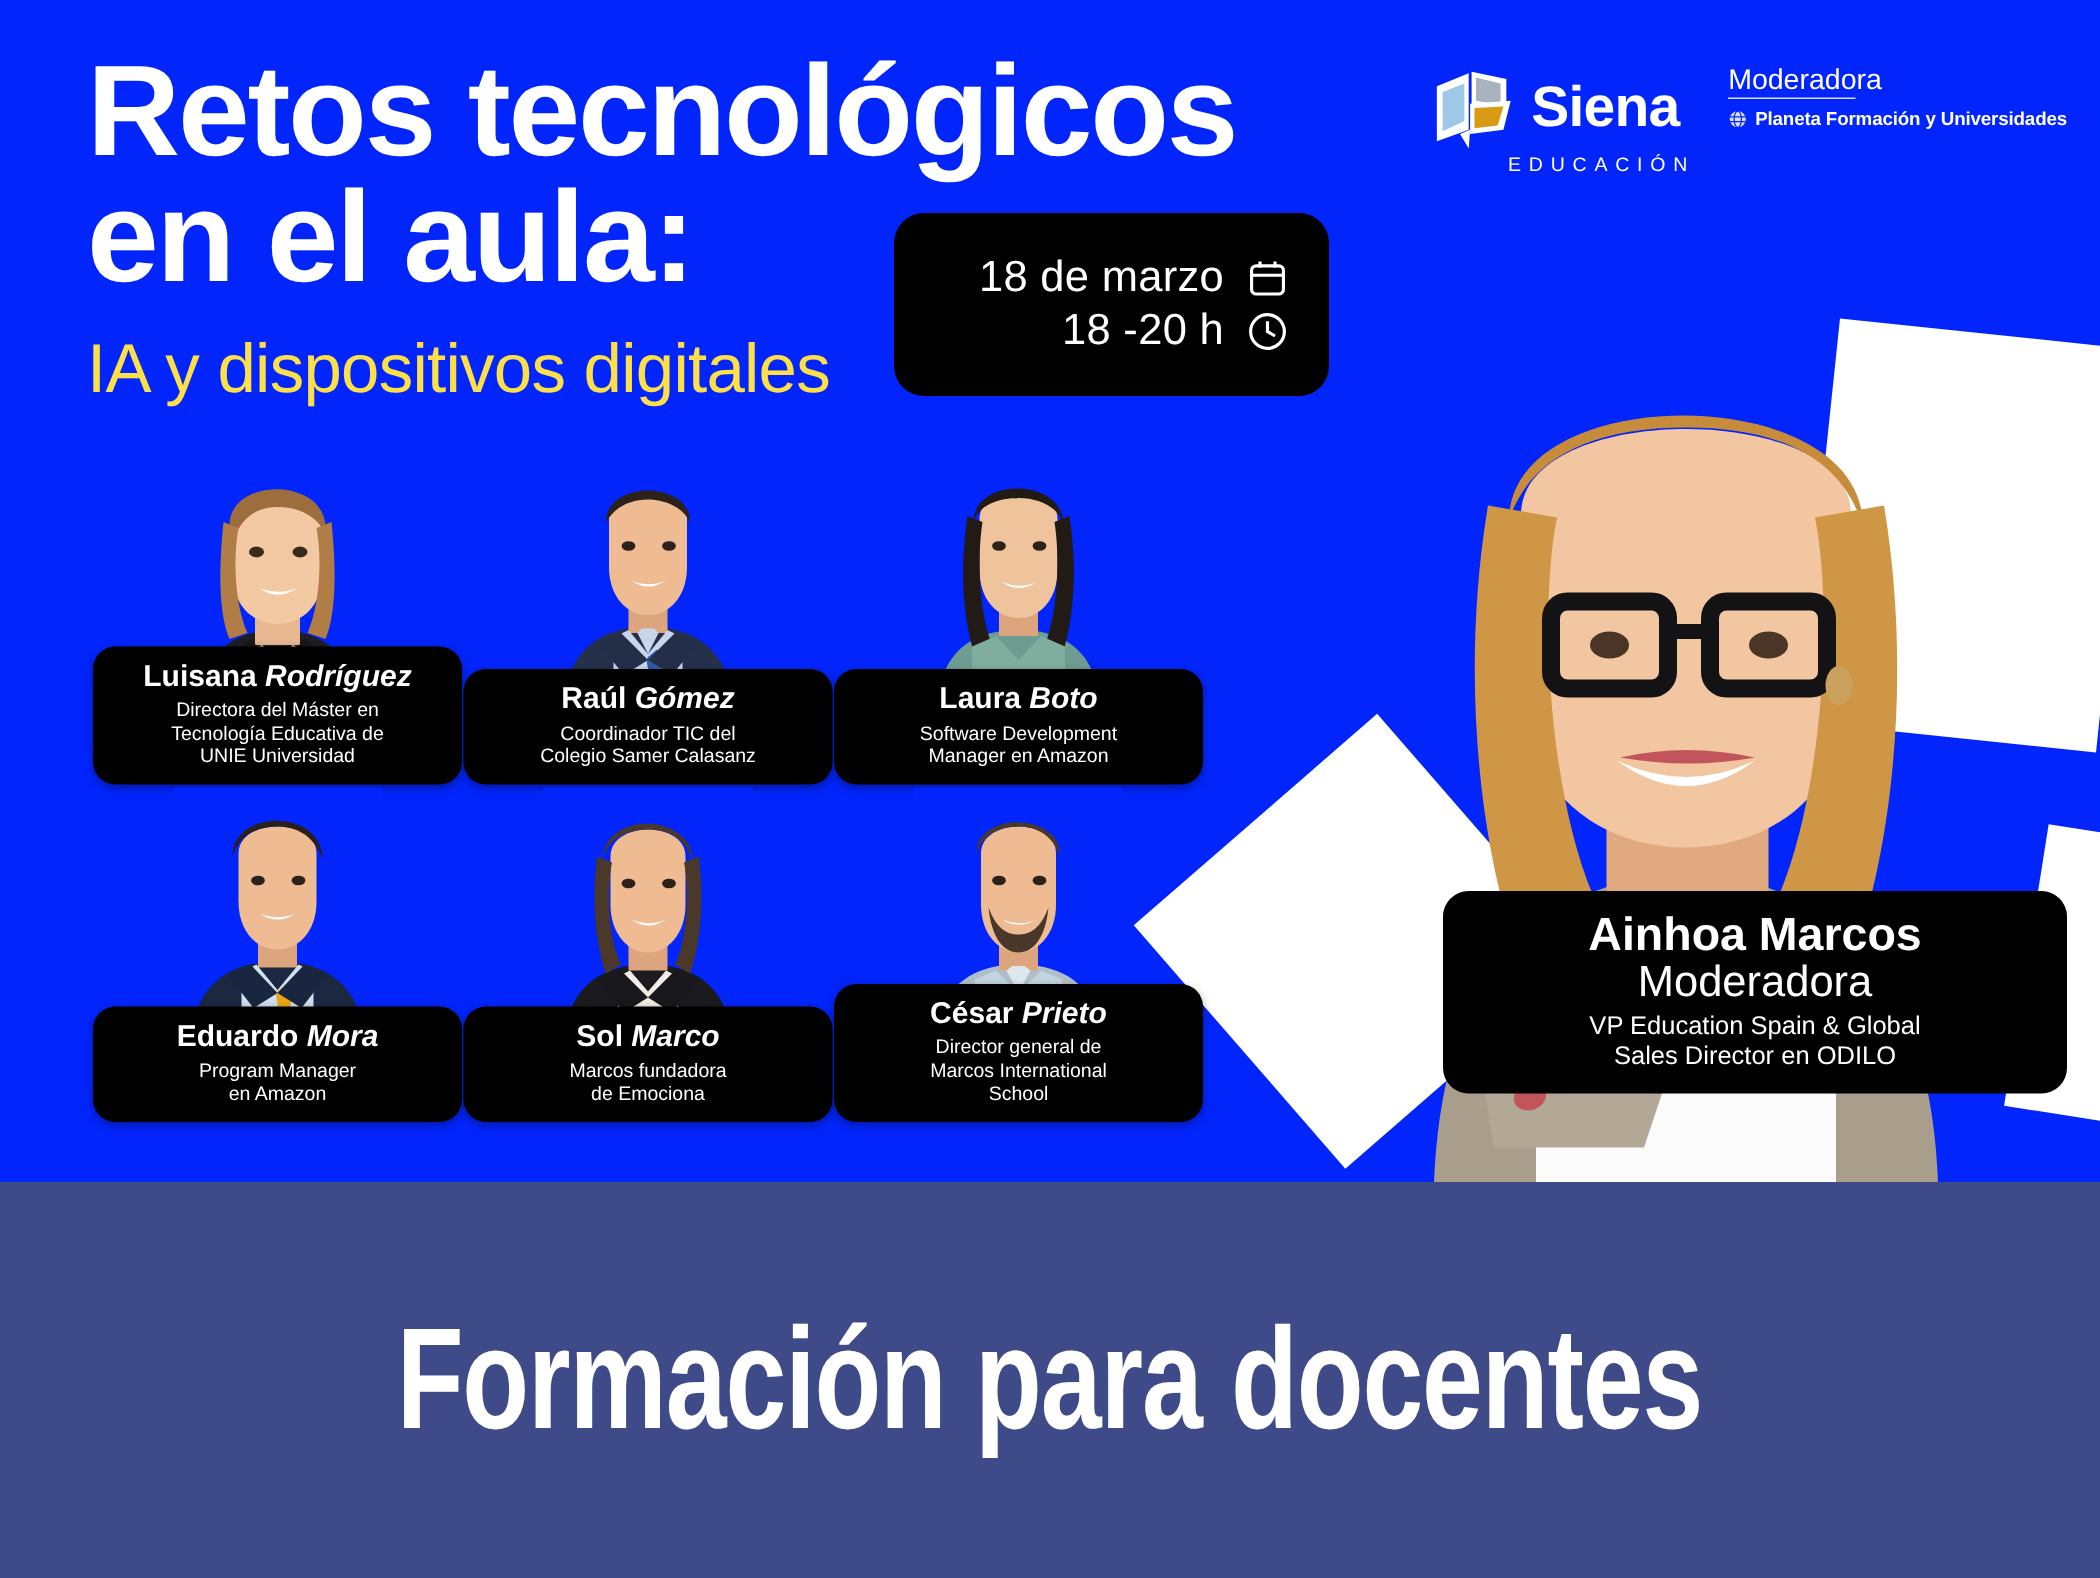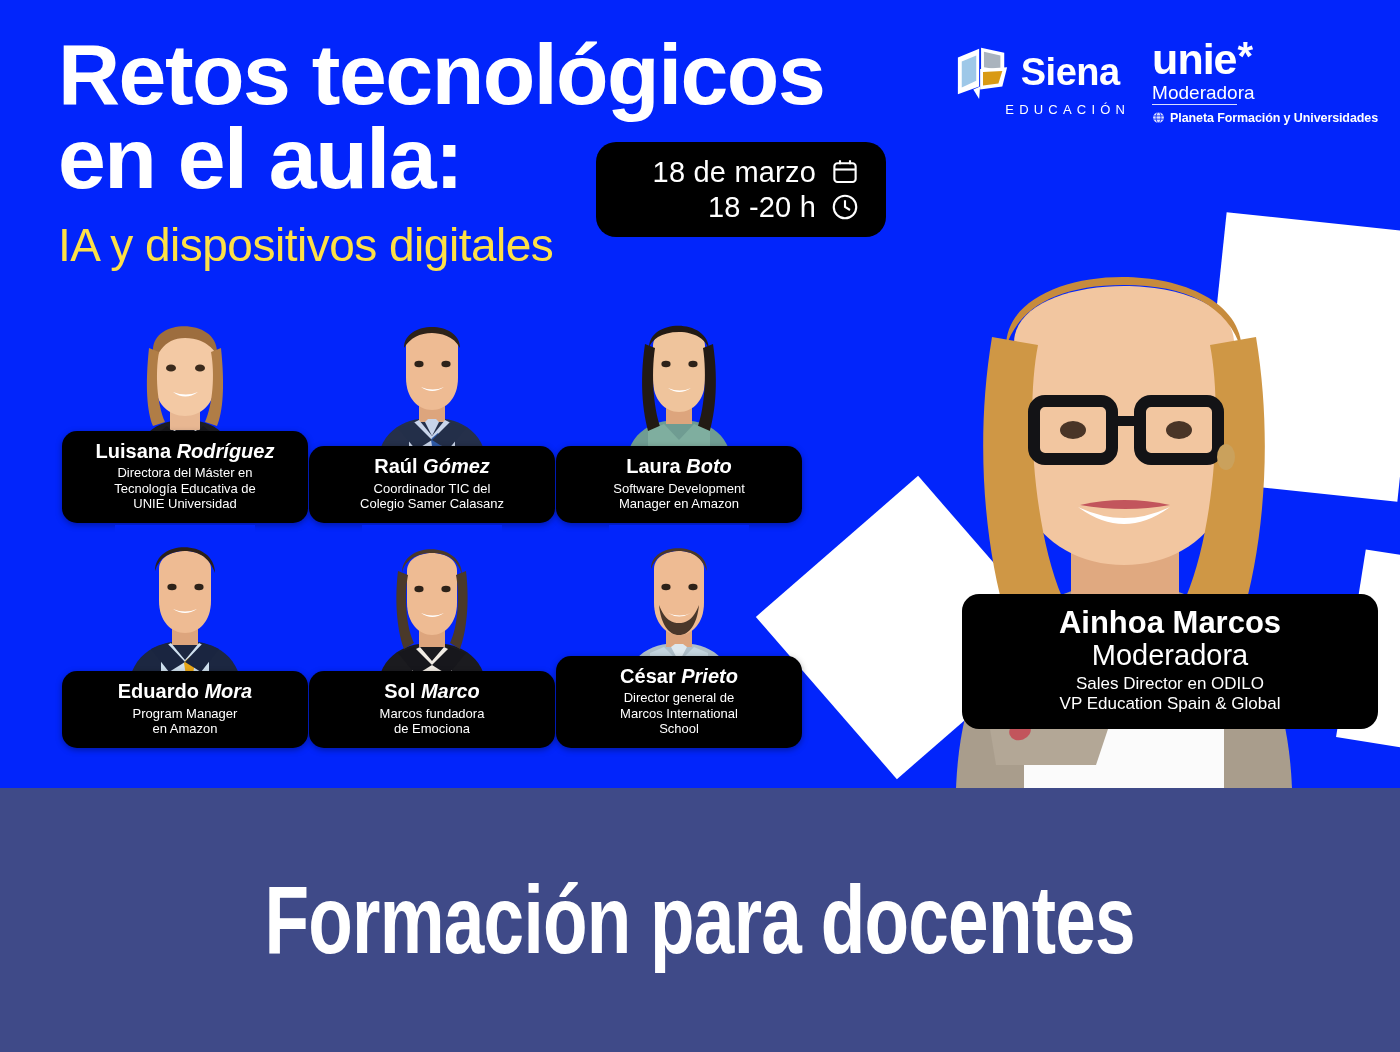--- a/index.html
+++ b/index.html
@@ -45,21 +45,21 @@
   }
   .headline .l2{ display:block; }
   .subhead{
     position:absolute; left:58px; top:218px;
     color:#fde047; font-size:46px; font-weight:400; letter-spacing:-0.5px;
   }
 
   
   .date-badge{
     position:absolute; left:596px; top:142px;
-    width:290px; height:95px;
+    width:290px; height:122px;
     background:#000; border-radius:20px;
     display:flex; flex-direction:column; justify-content:center;
     align-items:flex-end; padding:0 26px 0 0; gap:2px;
   }
   .date-row{ display:flex; align-items:center; gap:14px; color:#fff;
              font-size:29px; letter-spacing:0.2px; }
   .date-row .ico{ width:30px; height:30px; display:block; }
 
   
   .logos{ position:absolute; right:22px; top:40px; display:flex; align-items:flex-start; gap:22px; }
@@ -196,24 +196,20 @@
             <path d="M27 26 L55 24 L50 44 L27 47 Z" fill="#ffffff"></path>
             <path d="M30 29 L50 28 L46 41 L30 43 Z" fill="#D99A14"></path>
             <path d="M20 47 L27 44 L26 57 Z" fill="#ffffff"></path>
           </svg>
           <span class="siena-word">Siena</span>
         </div>
         <span class="siena-sub">EDUCACIÓN</span>
       </div>
 
       <div class="unie">
-        <div class="unie-top">
-          <span class="unie-word">unie</span>
-          <span class="unie-star">*</span>
-        </div>
         <span class="unie-sub">Moderadora</span>
         <div class="planeta">
           <div class="planeta-rule"></div>
           <div class="planeta-row">
             <svg class="planeta-globe" viewBox="0 0 16 16" fill="none" stroke="#fff" stroke-width="1.1">
               <circle cx="8" cy="8" r="6.6" fill="#ffffff" stroke="none" opacity=".85"></circle>
               <ellipse cx="8" cy="8" rx="3" ry="6.6" stroke="#0225fb" stroke-width="1"></ellipse>
               <line x1="1.6" y1="6" x2="14.4" y2="6" stroke="#0225fb" stroke-width="1"></line>
               <line x1="1.6" y1="10" x2="14.4" y2="10" stroke="#0225fb" stroke-width="1"></line>
             </svg>
@@ -433,22 +429,22 @@
           <path d="M176 404 l12 6 l-8 20 z" fill="#8c4f4a"></path>
           <path d="M340 404 l-12 6 l8 20 z" fill="#8c4f4a"></path>
           <path d="M120 500 C160 470 210 478 246 512 L230 560 L130 560 Z" fill="#b3a796"></path>
           <ellipse cx="154" cy="526" rx="11" ry="9" fill="#c2555c" transform="rotate(-20 154 526)"></ellipse>
         </svg>
       </div>
       <div class="mod-box">
         <div class="mod-name">Ainhoa Marcos</div>
         <div class="mod-title">Moderadora</div>
         <div class="mod-role">
+          <div>VP Education Spain &amp; Global</div>
           <div>Sales Director en ODILO</div>
-          <div>VP Education Spain &amp; Global</div>
         </div>
       </div>
     </div>
 
   </div>
 
   <div class="footer">
     <div class="footer-txt">Formación para docentes</div>
   </div>
 

